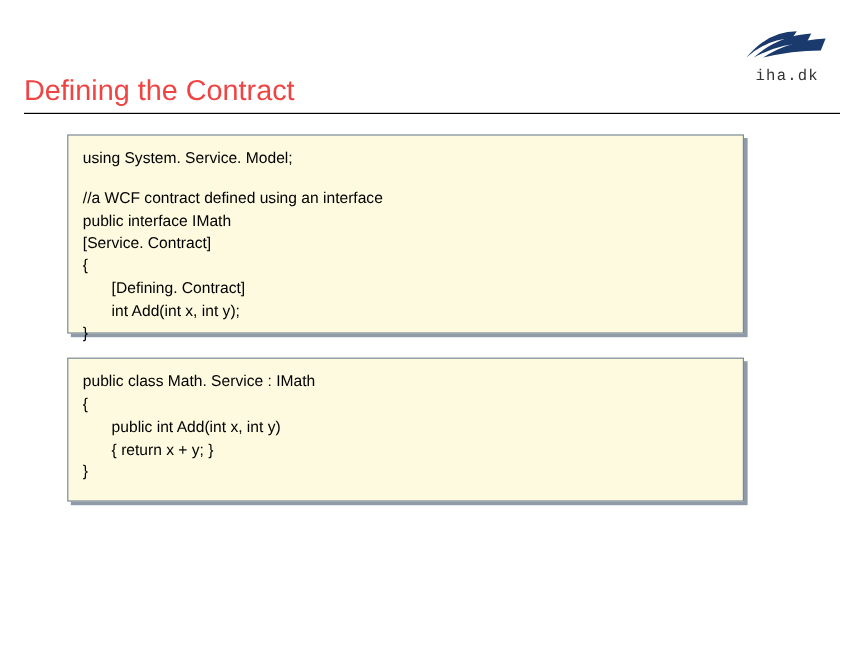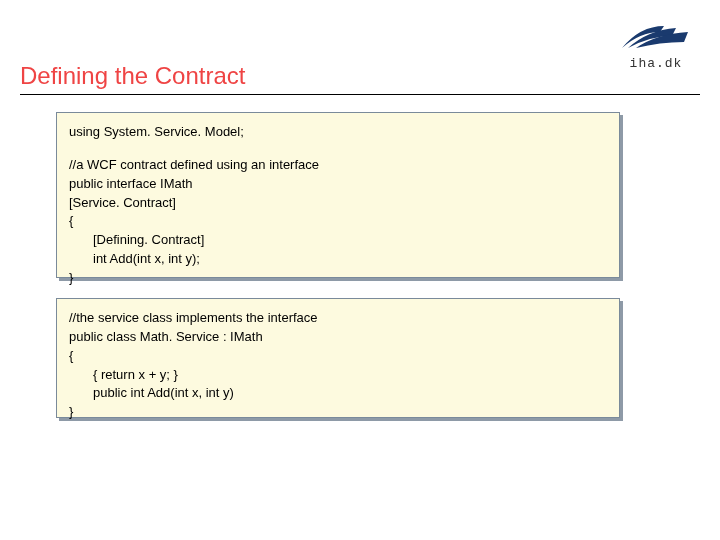--- a/index.html
+++ b/index.html
@@ -87,19 +87,18 @@
   <div class="code-line">//a WCF contract defined using an interface</div>
   <div class="code-line">public interface IMath</div>
   <div class="code-line">[Service. Contract]</div>
   <div class="code-line">{</div>
   <div class="code-line indent">[Defining. Contract]</div>
   <div class="code-line indent">int Add(int x, int y);</div>
   <div class="code-line">}</div>
 </div>
 
 <div class="code-box box2">
-  <div class="code-line">//the service class implements the interface</div>
   <div class="code-line">public class Math. Service : IMath</div>
   <div class="code-line">{</div>
+  <div class="code-line indent">public int Add(int x, int y)</div>
   <div class="code-line indent">{ return x + y; }</div>
-  <div class="code-line indent">public int Add(int x, int y)</div>
   <div class="code-line">}</div>
 </div>
 
 </body></html>

